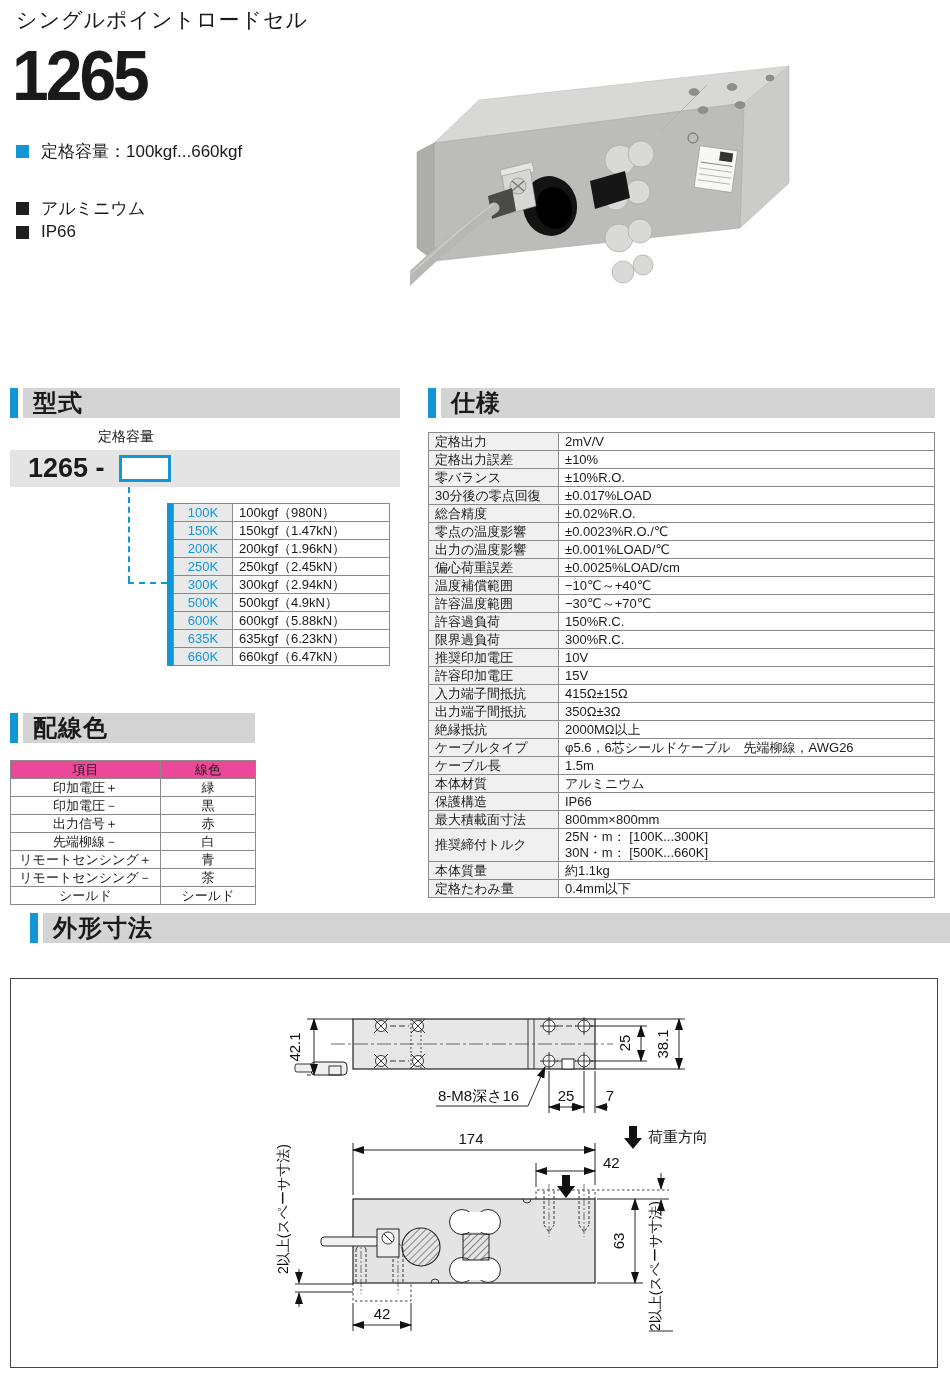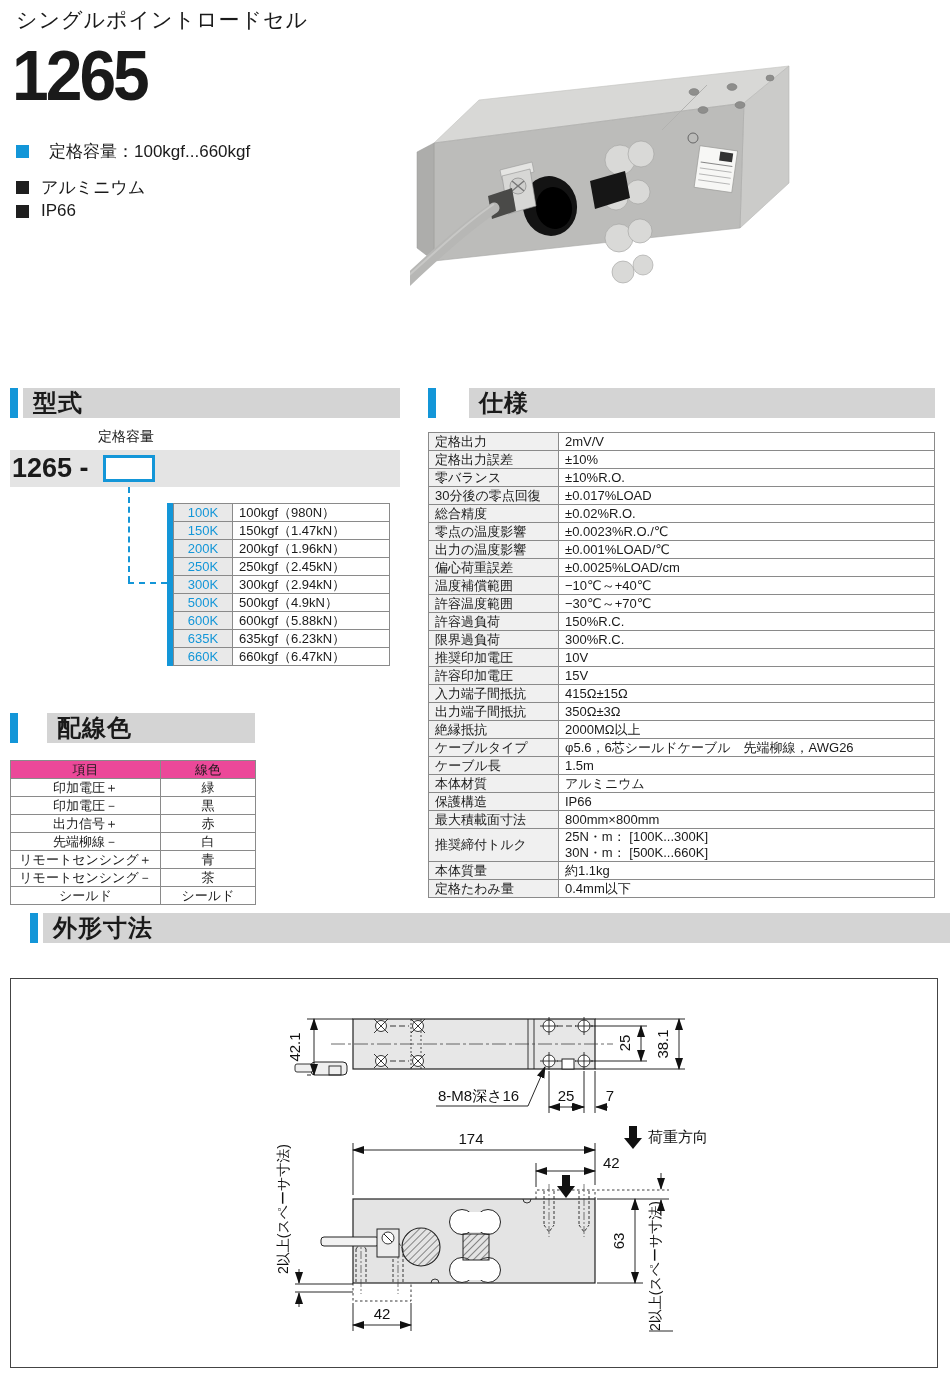--- a/index.html
+++ b/index.html
@@ -12,40 +12,40 @@
   .abs { position:absolute; }
 
   
   .subtitle { left:16px; top:6px; font-size:21px; letter-spacing:1px; }
   .model-number {
     left:12px; top:34px; font-size:66px; font-weight:800; letter-spacing:-3px;
     transform:scaleY(1.08); transform-origin:left top;
   }
   .features { left:16px; top:140px; list-style:none; }
   .features li { display:flex; align-items:center; font-size:17px; height:22px; }
-  .features li:first-child { margin-bottom:14px;gap:8px; }
+  .features li:first-child { margin-bottom:35px; }
   .features li + li { margin-top:2px; }
   .features .sq { width:13px; height:13px; background:#1f1f1f; margin-right:12px; flex:0 0 13px; }
   .features li.accent .sq { background:var(--accent); }
 
   
   .sec-header { height:30px; display:flex; }
   .sec-header .bar { width:8px; background:var(--accent); margin-right:5px; }
   .sec-header .bg {
     flex:1; background:#d4d4d4; display:flex; align-items:center;
     font-size:24px; font-weight:bold; padding-left:10px; letter-spacing:1px;
   }
 
   
   .cap-label { left:98px; top:428px; font-size:14px; }
   .model-strip {
     left:10px; top:450px; width:390px; height:37px; background:#e4e4e4;
     display:flex; align-items:center;
   }
-  .model-prefix { font-size:27px; font-weight:bold; margin-left:2px; letter-spacing:0; }
+  .model-prefix { font-size:27px; font-weight:bold; margin-left:18px; letter-spacing:0; }
   .model-box {
     width:52px; height:27px; background:#fff; border:3px solid var(--accent);
     margin-left:14px;
   }
   .conn-v { left:128px; top:487px; height:95px; width:0; border-left:2px dashed var(--accent); }
   .conn-h { left:128px; top:582px; width:39px; height:0; border-top:2px dashed var(--accent); }
 
   .cap-wrap { left:167px; top:503px; border-left:6px solid var(--accent); }
   table.grid { border-collapse:collapse; background:#fff; }
   table.grid td, table.grid th {
@@ -204,21 +204,21 @@
             <td class="cap-value">635kgf（6.23kN）</td>
           </tr>
           <tr>
             <td class="cap-code">660K</td>
             <td class="cap-value">660kgf（6.47kN）</td>
           </tr>
         </tbody>
       </table>
   </div>
 
-  <div class="abs sec-header" style="left:10px; top:713px; width:245px;gap:24px;">
+  <div class="abs sec-header" style="left:10px; top:713px; width:245px;">
     <div class="bar"></div>
     <div class="bg">
         <span>配線色</span>
       </div>
   </div>
   <div class="abs wire-wrap">
     <table class="grid">
         <thead id="wire-head">
           <tr>
             <th class="wire-col-item">項目</th>
@@ -251,21 +251,21 @@
             <td class="wire-col-color">茶</td>
           </tr>
           <tr>
             <td class="wire-col-item">シールド</td>
             <td class="wire-col-color">シールド</td>
           </tr>
         </tbody>
       </table>
   </div>
 
-  <div class="abs sec-header" style="left:428px; top:388px; width:507px;gap:28px;">
+  <div class="abs sec-header" style="left:428px; top:388px; width:507px;">
     <div class="bar"></div>
     <div class="bg">
         <span>仕様</span>
       </div>
   </div>
   <div class="abs spec-wrap">
     <table class="grid">
         <tbody id="spec-body">
           <tr>
             <td class="spec-label">定格出力</td>

